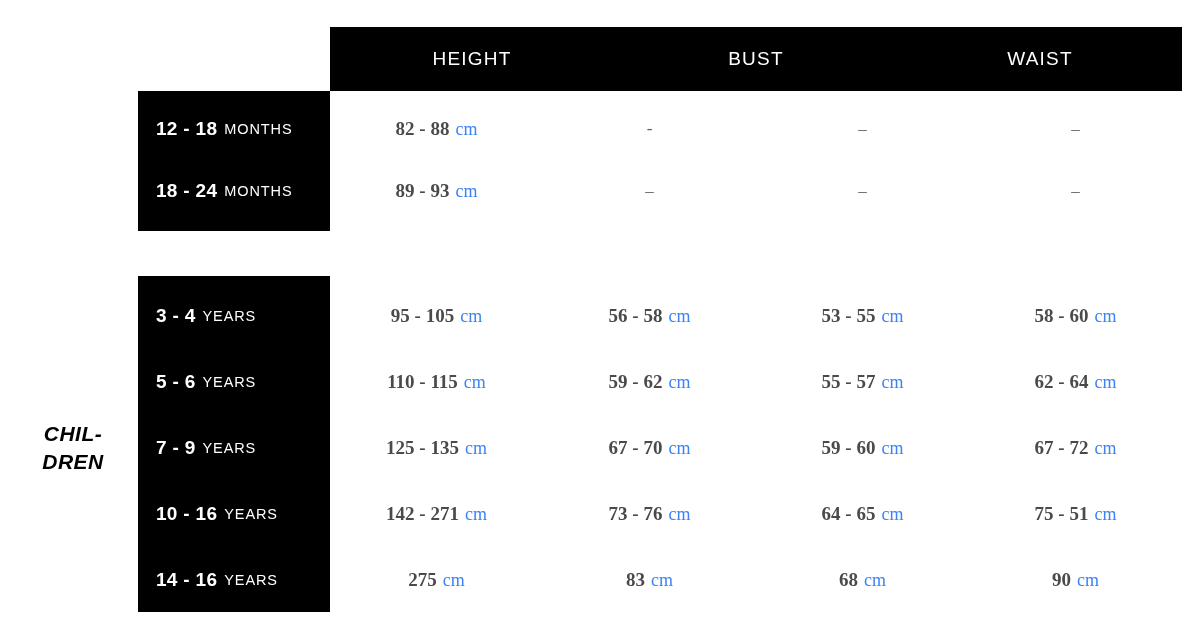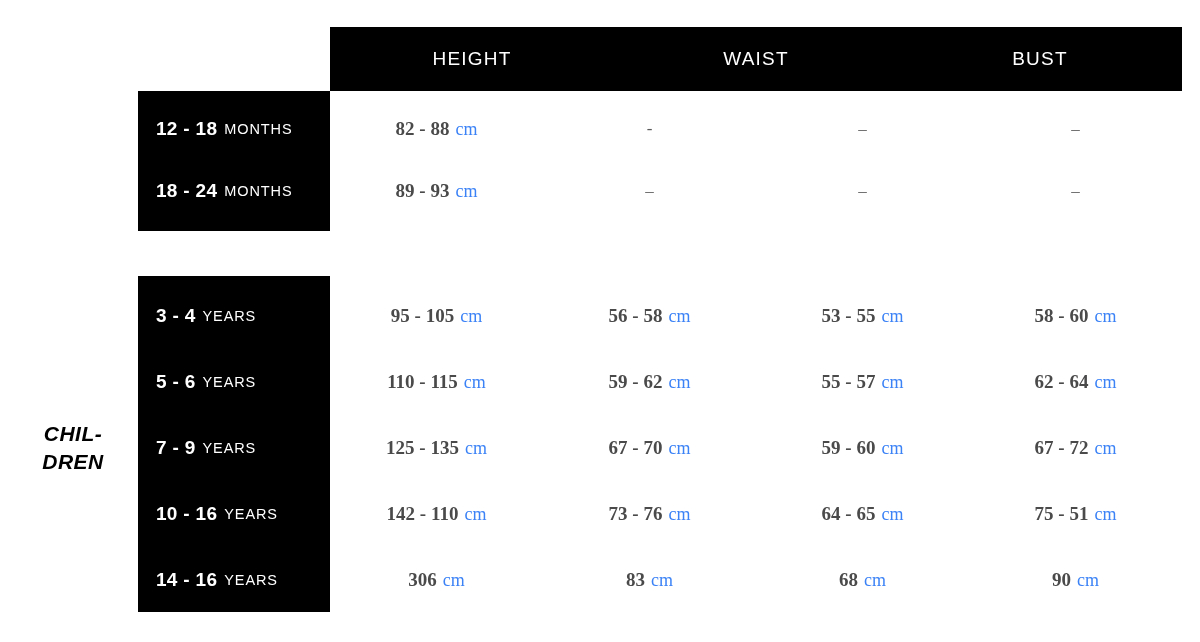--- a/index.html
+++ b/index.html
@@ -151,22 +151,22 @@
   }
 </style>
 </head>
 <body>
 
 <div class="sheet">
 
   <div class="header-bar"></div>
   <div class="header-cells">
     <div class="header-cell">HEIGHT</div>
+    <div class="header-cell">BUST</div>
     <div class="header-cell">WAIST</div>
-    <div class="header-cell">BUST</div>
   </div>
 
   <div class="age-col age-col-babies"></div>
 
   <div class="age-row" style="top:98px; height:62px;">
     <span class="age-num">12 - 18</span>
     <span class="age-unit">MONTHS</span>
   </div>
   <div class="age-row" style="top:160px; height:62px;">
     <span class="age-num">18 - 24</span>
@@ -272,40 +272,40 @@
       <span class="unit">cm</span>
     </div>
     <div class="meas-cell">
       <span class="val">67 - 72</span>
       <span class="unit">cm</span>
     </div>
   </div>
 
   <div class="meas-row" style="top:481px; height:66px;">
     <div class="meas-cell">
-      <span class="val">142 - 110</span>
+      <span class="val">142 - 271</span>
       <span class="unit">cm</span>
     </div>
     <div class="meas-cell">
       <span class="val">73 - 76</span>
       <span class="unit">cm</span>
     </div>
     <div class="meas-cell">
       <span class="val">64 - 65</span>
       <span class="unit">cm</span>
     </div>
     <div class="meas-cell">
       <span class="val">75 - 51</span>
       <span class="unit">cm</span>
     </div>
   </div>
 
   <div class="meas-row last" style="top:547px; height:66px;">
     <div class="meas-cell">
-      <span class="val">306</span>
+      <span class="val">275</span>
       <span class="unit">cm</span>
     </div>
     <div class="meas-cell">
       <span class="val">83</span>
       <span class="unit">cm</span>
     </div>
     <div class="meas-cell">
       <span class="val">68</span>
       <span class="unit">cm</span>
     </div>

